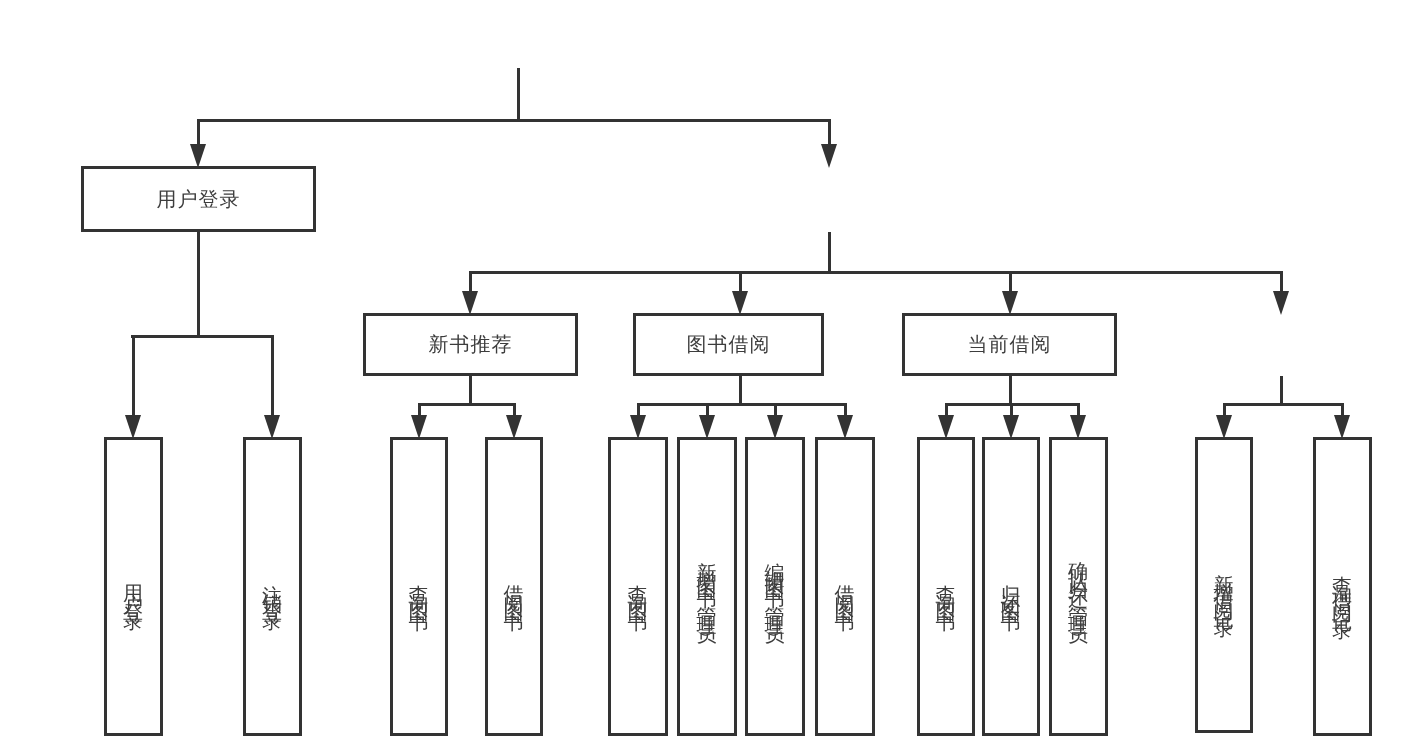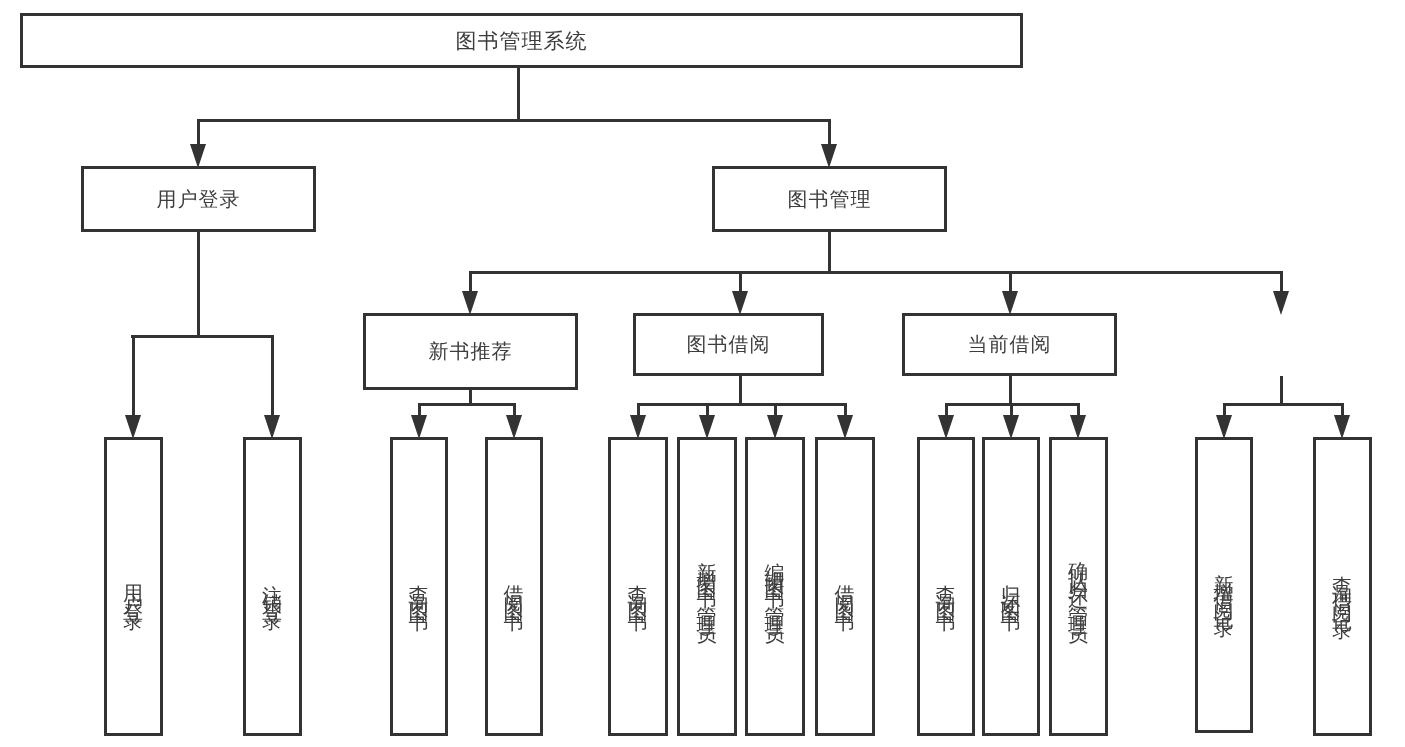--- a/index.html
+++ b/index.html
@@ -113,30 +113,24 @@
     <div class="arrow" style="left: 506px; top: 415px;"></div>
     <div class="arrow" style="left: 630px; top: 415px;"></div>
     <div class="arrow" style="left: 699px; top: 415px;"></div>
     <div class="arrow" style="left: 767px; top: 415px;"></div>
     <div class="arrow" style="left: 837px; top: 415px;"></div>
     <div class="arrow" style="left: 938px; top: 415px;"></div>
     <div class="arrow" style="left: 1003px; top: 415px;"></div>
     <div class="arrow" style="left: 1070px; top: 415px;"></div>
     <div class="arrow" style="left: 1216px; top: 415px;"></div>
     <div class="arrow" style="left: 1334px; top: 415px;"></div>
-    <div class="node root" style="left: 20px; top: 13px; width: 1003px; height: 55px;">
-      <span class="lbl">图书管理系统</span>
-    </div>
     <div class="node" style="left: 81px; top: 166px; width: 235px; height: 66px;">
       <span class="lbl">用户登录</span>
     </div>
-    <div class="node" style="left: 712px; top: 166px; width: 235px; height: 66px;">
-      <span class="lbl">图书管理</span>
-    </div>
-    <div class="node" style="left: 363px; top: 313px; width: 215px; height: 77px;">
+    <div class="node" style="left: 363px; top: 313px; width: 215px; height: 63px;">
       <span class="lbl">新书推荐</span>
     </div>
     <div class="node" style="left: 633px; top: 313px; width: 191px; height: 63px;">
       <span class="lbl">图书借阅</span>
     </div>
     <div class="node" style="left: 902px; top: 313px; width: 215px; height: 63px;">
       <span class="lbl">当前借阅</span>
     </div>
     <div class="node v" style="left: 104px; top: 437px; width: 59px; height: 299px;">
       <span class="lbl">用户登录</span>

